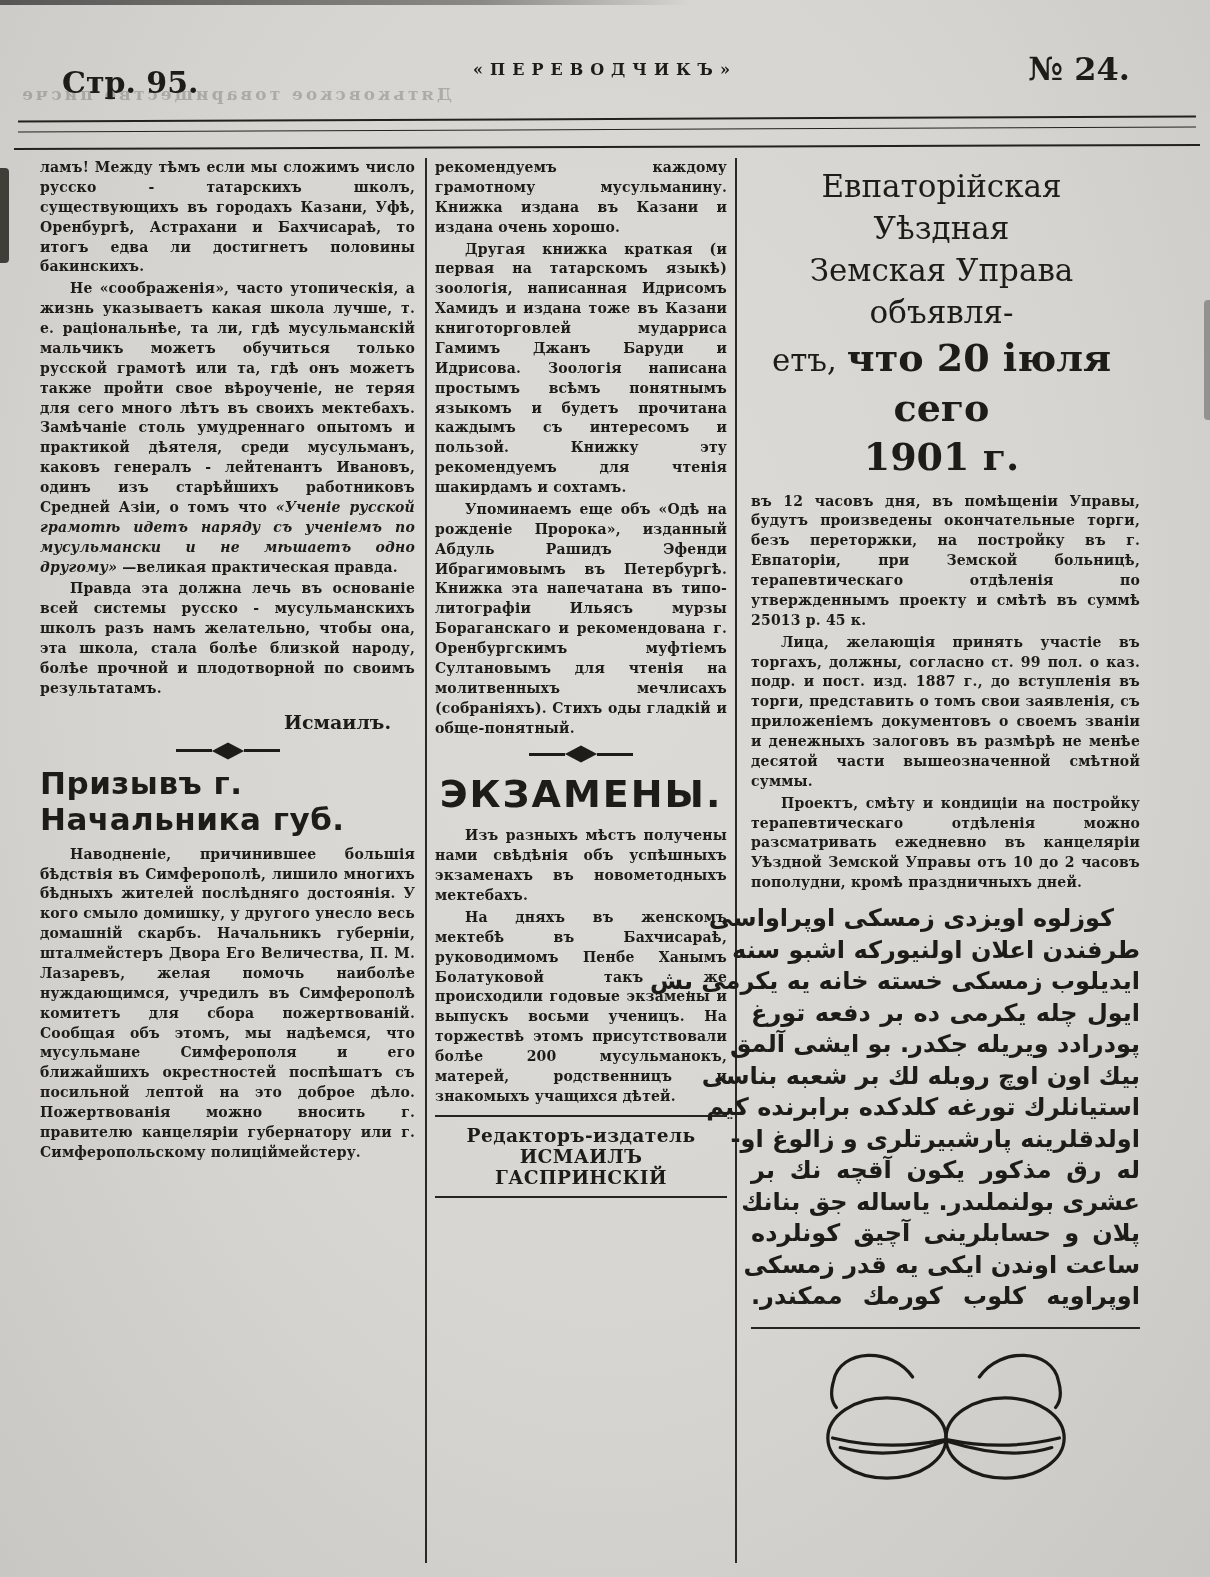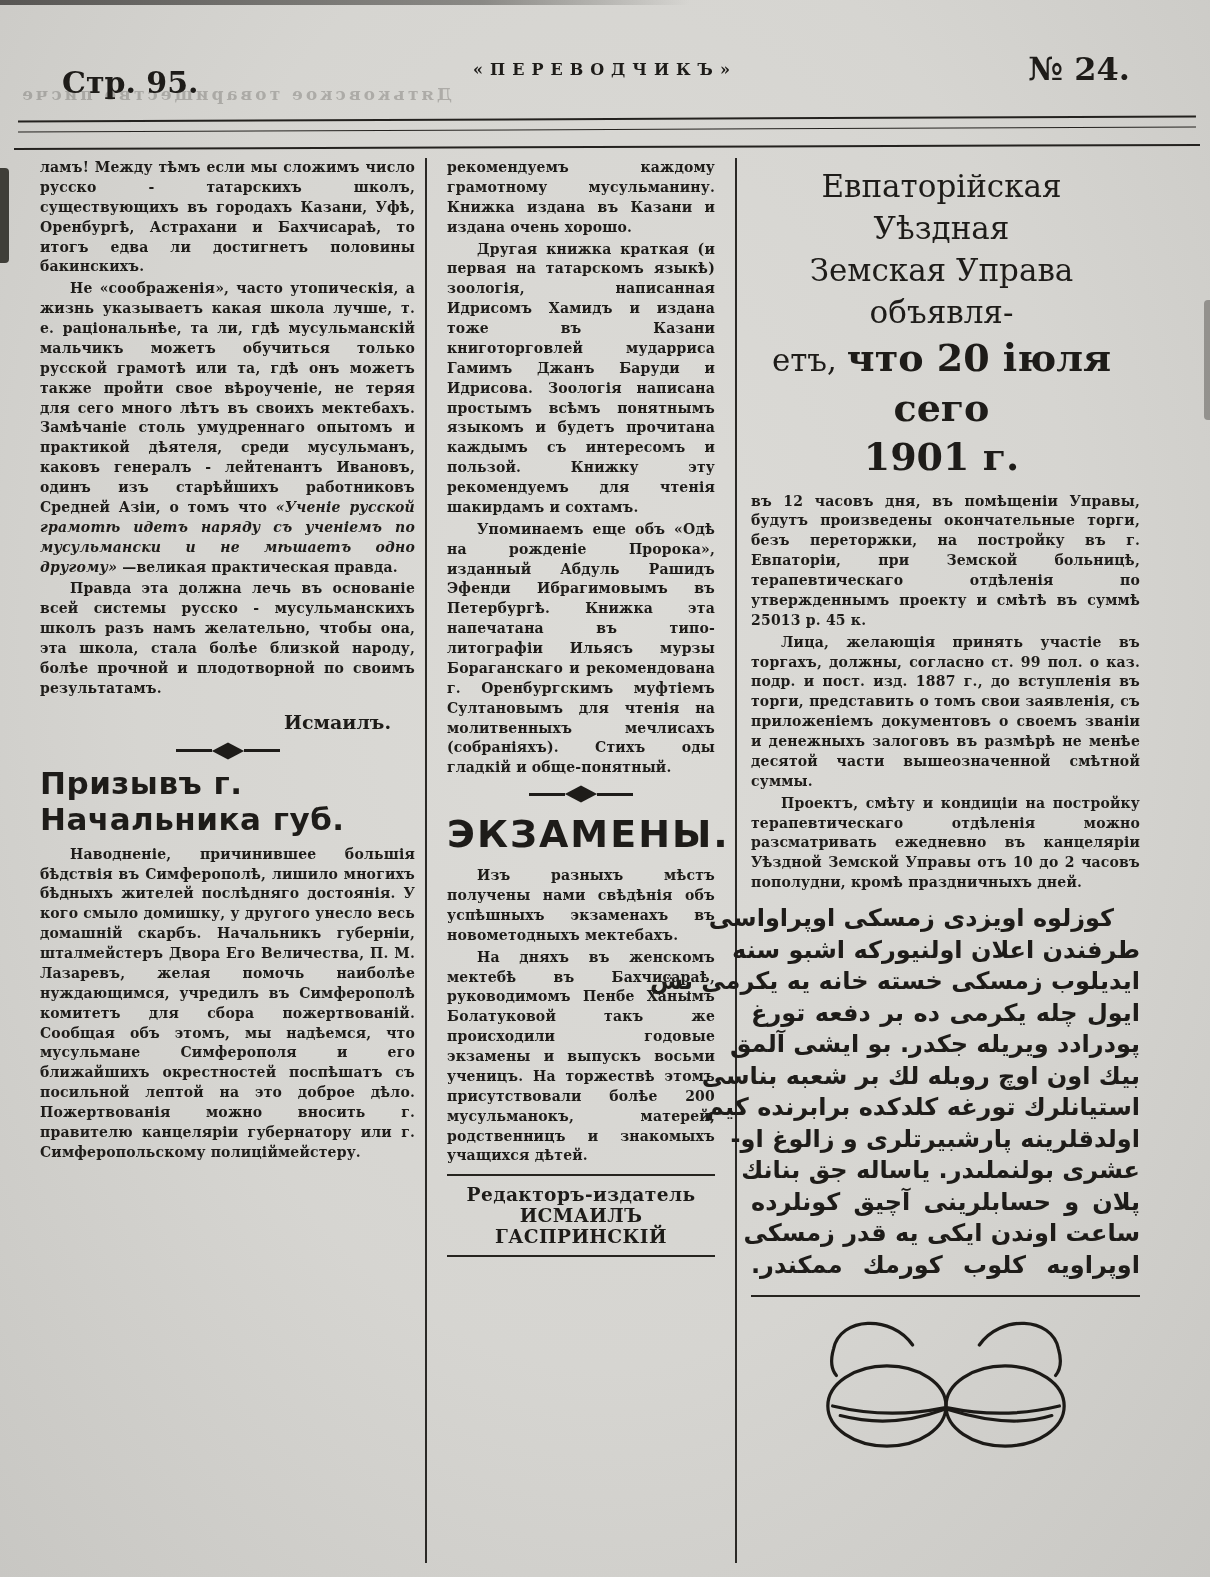--- a/index.html
+++ b/index.html
@@ -23,21 +23,21 @@
   .hdr{position:absolute;top:38px;left:0;width:100%;height:70px;}
   .hdr .pageno{position:absolute;left:62px;top:27px;font-size:30px;font-weight:bold;}
   .hdr .masthead{position:absolute;left:0;right:0;top:22px;text-align:center;font-size:16px;font-weight:bold;letter-spacing:7px;}
   .hdr .issue{position:absolute;right:80px;top:12px;font-size:32px;font-weight:bold;}
   .rule-a{position:absolute;top:118px;left:18px;right:14px;height:9px;border-top:2.5px solid #24221f;border-bottom:1.5px solid #24221f;transform:rotate(-.25deg);}
   .rule-b{position:absolute;top:146px;left:14px;right:10px;height:0;border-top:2px solid #24221f;transform:rotate(-.2deg);}
   
   .columns{position:absolute;top:158px;left:40px;right:30px;bottom:14px;display:flex;}
   .col{box-sizing:border-box;}
   .col-left{width:385px;padding-right:10px;}
-  .col-mid{width:312px;padding:0 20px;border-left:2px solid #2b2926;border-right:2px solid #2b2926;}
+  .col-mid{width:312px;padding:0 8px;border-left:2px solid #2b2926;border-right:2px solid #2b2926;}
   .col-right{width:403px;padding-left:14px;}
   
   p.body{margin:0 0 2px 0;font-size:14px;line-height:1.42;font-weight:bold;text-align:justify;text-indent:30px;letter-spacing:.2px;}
   p.noindent{text-indent:0;}
   .quote-it{font-style:italic;}
   .signature{text-align:right;font-size:19px;font-weight:bold;padding:10px 24px 2px 0;}
   
   .divider{display:flex;align-items:center;justify-content:center;margin:10px 0 8px 0;}
   .divider .dline{width:36px;height:3px;background:#1e1c19;}
   .divider .ddiamond{width:12px;height:12px;background:#1e1c19;margin:0 10px;transform:scaleX(1.9) rotate(45deg);}
@@ -128,20 +128,21 @@
 
       <div class="ar-block ar-right" style="margin-top:10px;">
         <div class="ar-indent">كوزلوه اويزدى زمسكى اوپراواسى</div>
         <div>طرفندن اعلان اولنيوركه اشبو سنه</div>
         <div>ايديلوب زمسكى خسته خانه يه يكرمى بش</div>
         <div>ايول چله يكرمى ده بر دفعه تورغ</div>
         <div>پودرادد ويريله جكدر. بو ايشى آلمق</div>
         <div>بيك اون اوچ روبله لك بر شعبه بناسى</div>
         <div>استيانلرك تورغه كلدكده برابرنده كيم</div>
         <div>اولدقلرينه پارشبيرتلرى و زالوغ او-</div>
+        <div>له رق مذكور يكون آقچه نك بر</div>
         <div>عشرى بولنملىدر. ياساله جق بنانك</div>
         <div>پلان و حسابلرينى آچيق كونلرده</div>
         <div>ساعت اوندن ايكى يه قدر زمسكى</div>
         <div>اوپراويه كلوب كورمك ممكندر.</div>
       </div>
 
       <div class="thinrule" style="margin-top:14px;"></div>
 
       <div class="glasses">
         <svg width="300" height="162" viewBox="0 0 310 170" aria-hidden="true">

